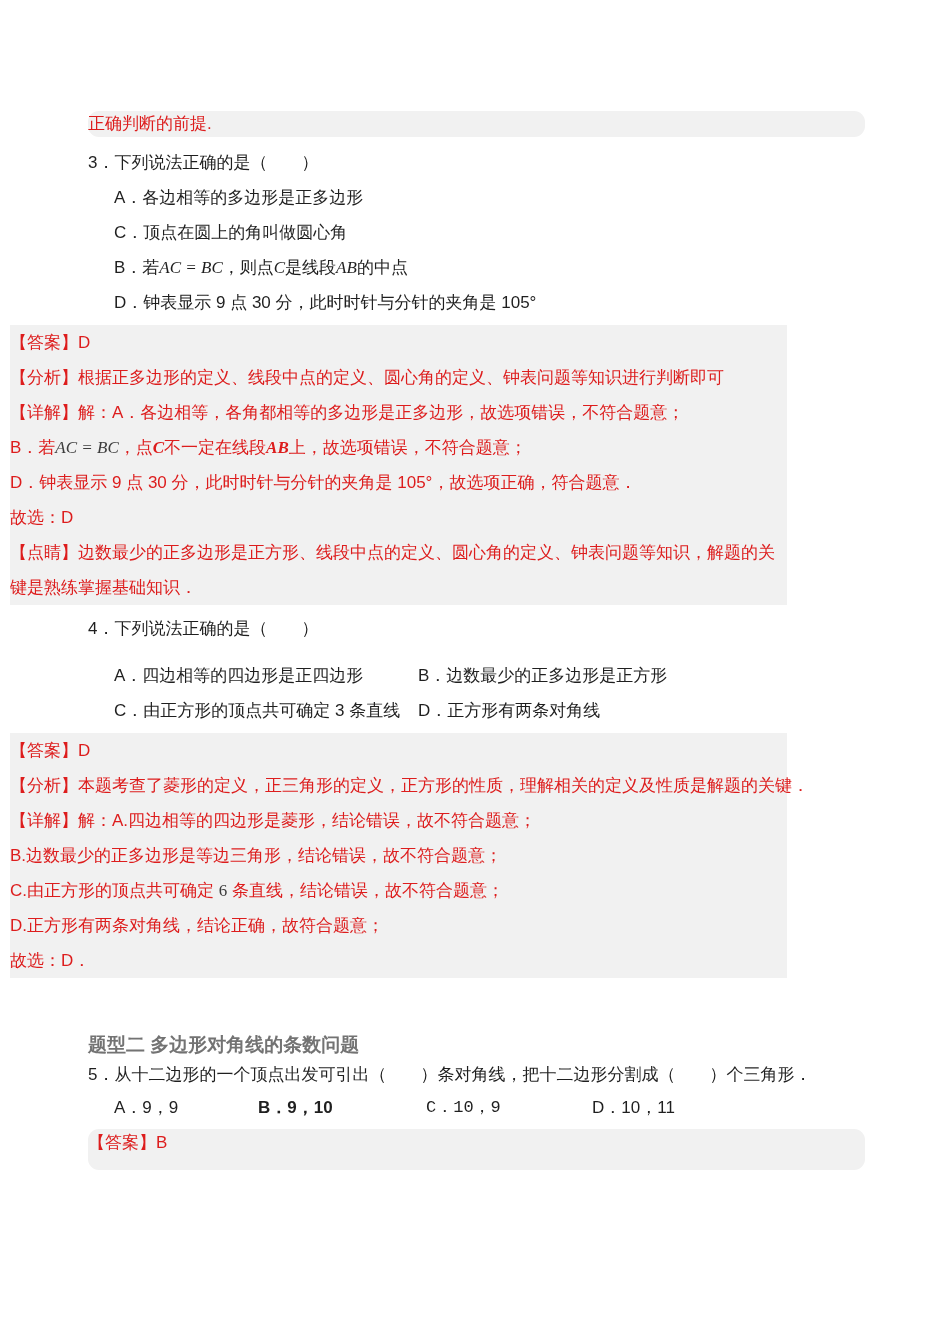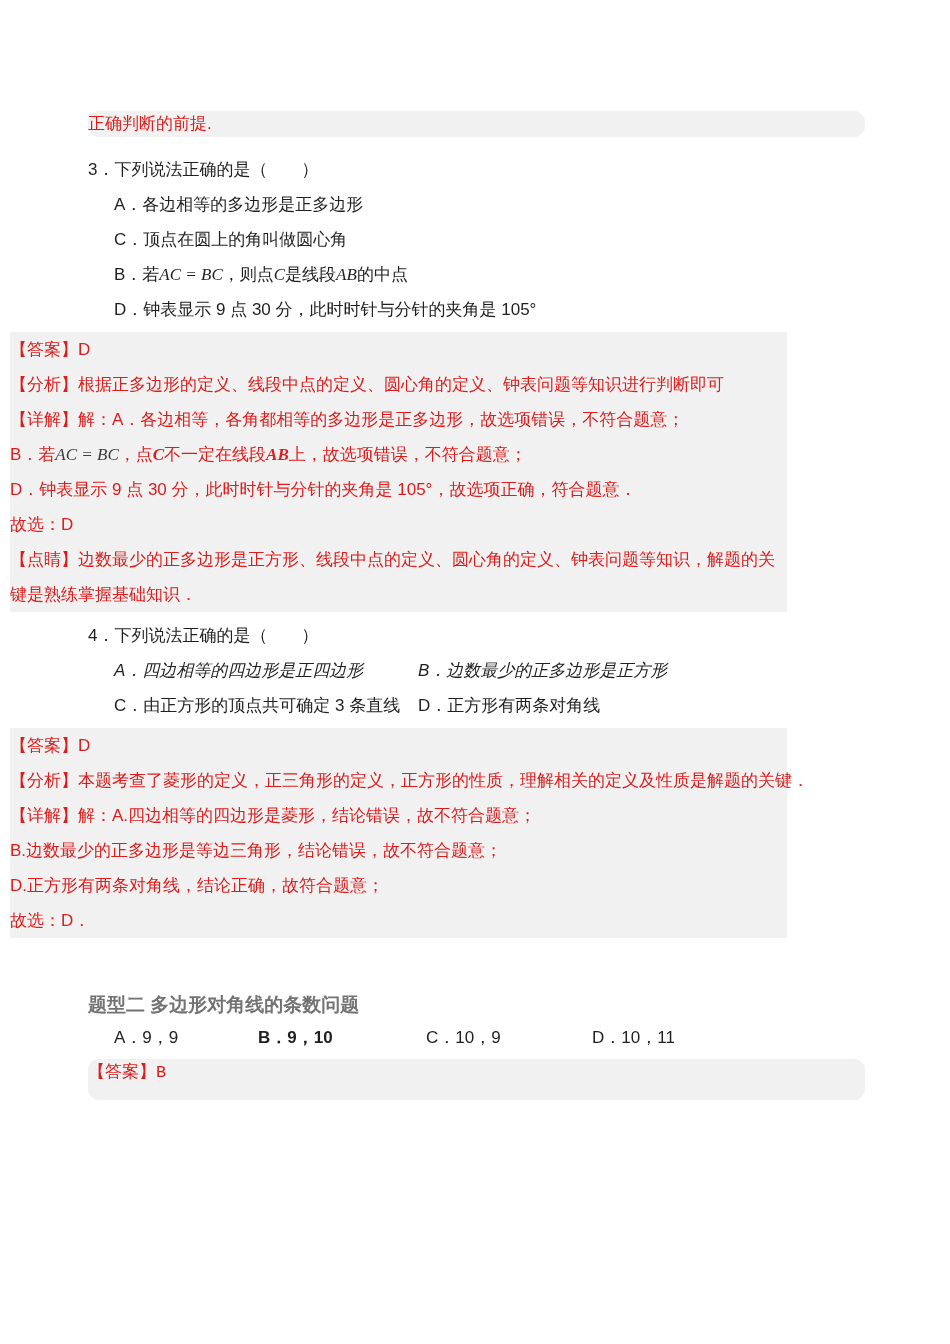--- a/index.html
+++ b/index.html
@@ -52,26 +52,26 @@
     line-height: 30px;
     font-size: 19px;
     font-weight: 700;
     color: #737373;
   }
   .stem30 { height: 30px; line-height: 30px; }
   .cell { display: inline-block; vertical-align: top; }
   .w304 { width: 304px; }
   .w144 { width: 144px; }
   .w168 { width: 168px; font-weight: bold; }
-  .w166 { width: 166px; }
+  .w166 { width: 166px; font-family: Liberation Mono, monospace; }
   .mt4  { margin-top: 4px; }
   .mt5  { margin-top: 5px; margin-left: 10px; }
   .mt6  { margin-top: 6px; }
-  .mt8  { margin-top: 15px; }
-  .mt10 { margin-top: 0; font-style: italic; }
+  .mt8  { margin-top: 8px; }
+  .mt10 { margin-top: 12px; }
   .mt111 { margin-top: 111px; }
 </style>
 </head>
 <body>
 
 <div class="page">
 
   <div class="strip mt111 red">
     <span>正确判断的前提.</span>
   </div>
@@ -140,32 +140,38 @@
     <div class="line red">
       <span>【分析】本题考查了菱形的定义，正三角形的定义，正方形的性质，理解相关的定义及性质是解题的关键．</span>
     </div>
     <div class="line red">
       <span>【详解】解：A.四边相等的四边形是菱形，结论错误，故不符合题意；</span>
     </div>
     <div class="line red">
       <span>B.边数最少的正多边形是等边三角形，结论错误，故不符合题意；</span>
     </div>
     <div class="line red">
+      <span>C.由正方形的顶点共可确定 </span><span class="m-num">6</span><span> 条直线，结论错误，故不符合题意；</span>
+    </div>
+    <div class="line red">
       <span>D.正方形有两条对角线，结论正确，故符合题意；</span>
     </div>
     <div class="line red">
       <span>故选：D．</span>
     </div>
   </div>
 
   <div class="section-title">
     <span>题型二 多边形对角线的条数问题</span>
   </div>
 
+  <div class="stem30 indent88">
+    <span>5．从十二边形的一个顶点出发可引出（　　）条对角线，把十二边形分割成（　　）个三角形．</span>
+  </div>
   <div class="line indent114">
     <span class="cell w144">A．9，9</span><span class="cell w168">B．9，10</span><span class="cell w166">C．10，9</span><span class="cell">D．10，11</span>
   </div>
 
-  <div class="strip mt4 red" style="height:41px;line-height:27px;font-family:Liberation Mono, monospace;">
+  <div class="strip mt4 red" style="height:41px;line-height:27px;">
     <span>【答案】B</span>
   </div>
 
 </div>
 
 </body></html>

